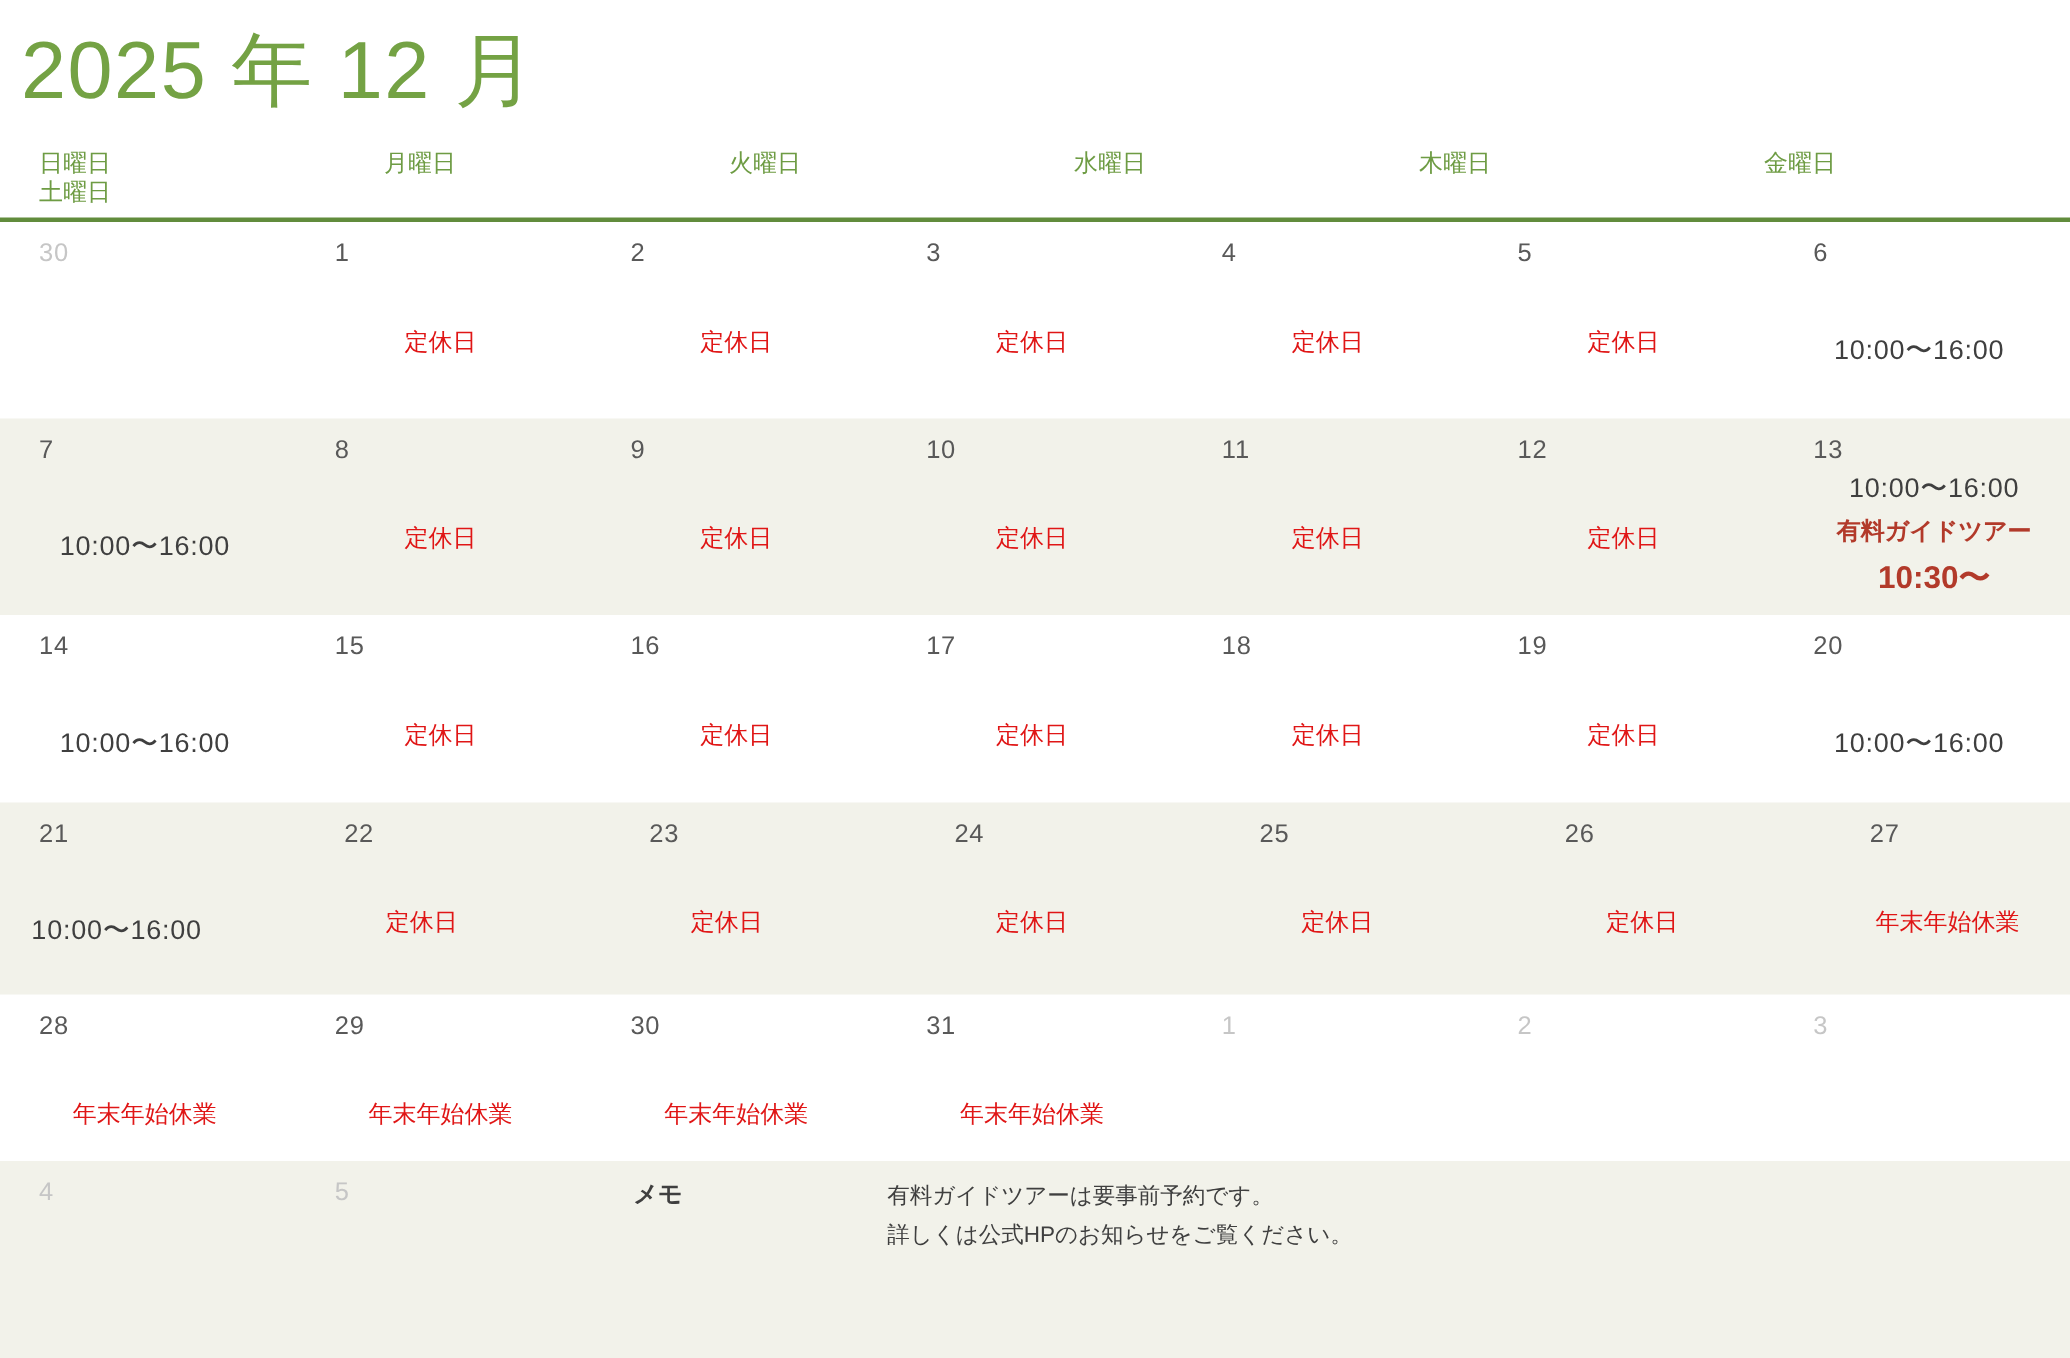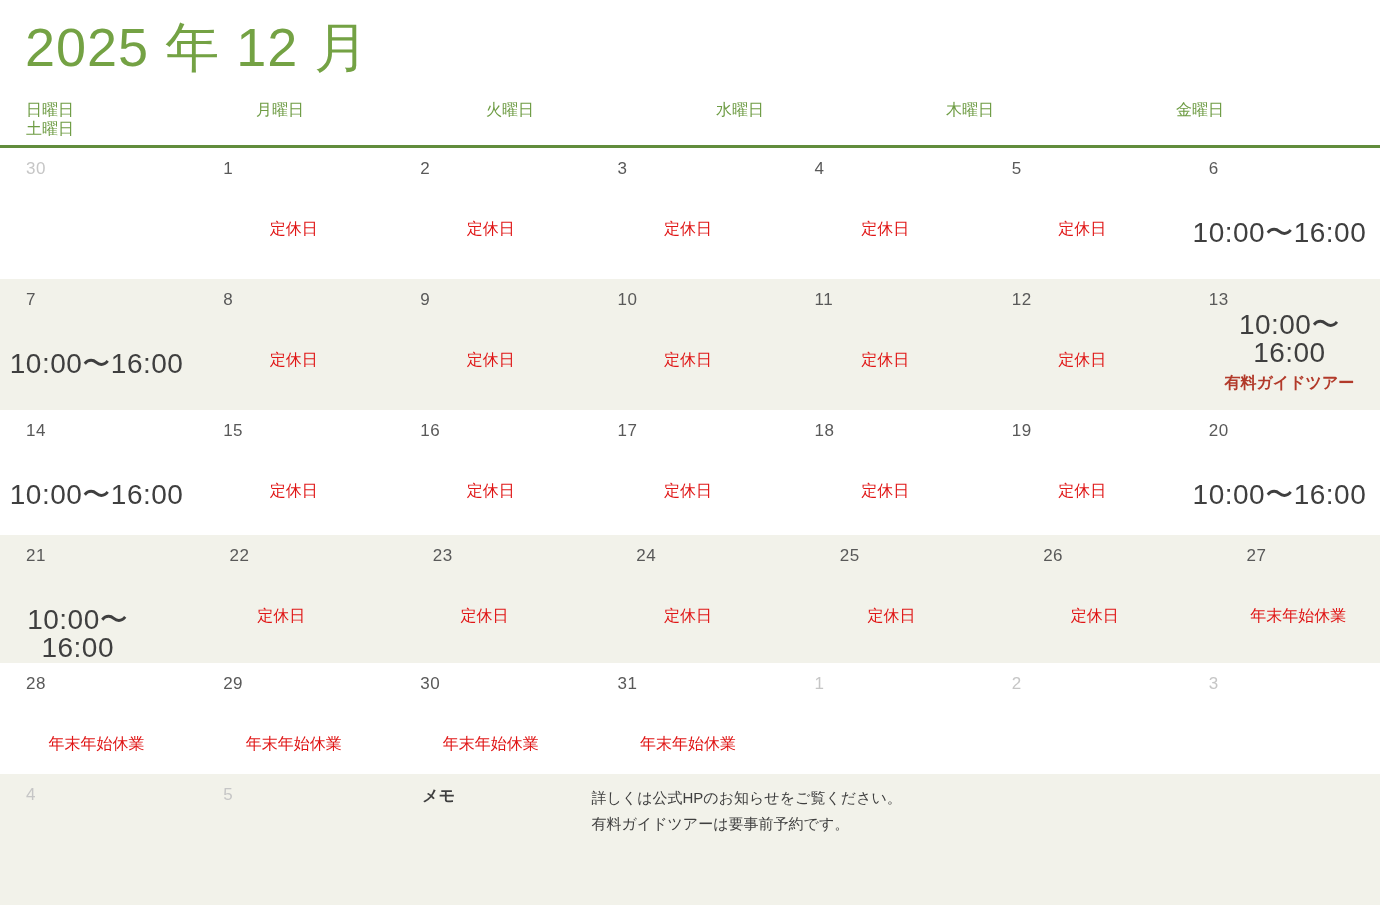--- a/index.html
+++ b/index.html
@@ -14,21 +14,21 @@
   .page {
     width: 1380px;
     height: 905px;
     background: #ffffff;
   }
   .title {
     color: var(--green-title);
     font-size: 54px;
     font-weight: 400;
     line-height: 66px;
-    margin: 14px 0 0 25px;
+    margin: 14px 0 0 14px;
     letter-spacing: 1px;
   }
   .weekdays {
     display: grid;
     grid-template-columns: repeat(6, 1fr);
     margin-top: 20px;
     padding-bottom: 7px;
     border-bottom: 3px solid var(--green-rule);
   }
   .weekday {
@@ -71,21 +71,21 @@
     margin-top: 1px;
     text-align: center;
   }
   .ann-closed {
     color: var(--red);
     font-size: 16px;
     line-height: 20px;
   }
   .ann-open {
     color: var(--dark);
-    font-size: 28px;
+    font-size: 18px;
     line-height: 28px;
     letter-spacing: 0.5px;
   }
   .ann-tour {
     color: var(--tour);
     font-size: 16px;
     font-weight: 700;
     line-height: 31px;
   }
   .ann-tour_time {
@@ -206,20 +206,21 @@
           <div class="date">12</div>
           <div class="anns">
             <div class="ann-closed">定休日</div>
           </div>
         </div>
         <div class="cell flow">
           <div class="date">13</div>
           <div class="anns">
             <div class="ann-open">10:00〜16:00</div>
             <div class="ann-tour">有料ガイドツアー</div>
+            <div class="ann-tour_time">10:30〜</div>
           </div>
         </div>
       </div>
       <div class="row rh2">
         <div class="cell">
           <div class="date">14</div>
           <div class="anns">
             <div class="ann-open">10:00〜16:00</div>
           </div>
         </div>
@@ -342,18 +343,18 @@
     </div>
   <div class="memo-row">
       <div class="cell muted">
         <div class="date">4</div>
       </div>
       <div class="cell muted">
         <div class="date">5</div>
       </div>
       <div class="memo-label">メモ</div>
       <div class="memo-note">
+        <div>有料ガイドツアーは要事前予約です。</div>
         <div>詳しくは公式HPのお知らせをご覧ください。</div>
-        <div>有料ガイドツアーは要事前予約です。</div>
       </div>
       <div class="cell"></div>
     </div>
 </div>
 
 </body></html>

